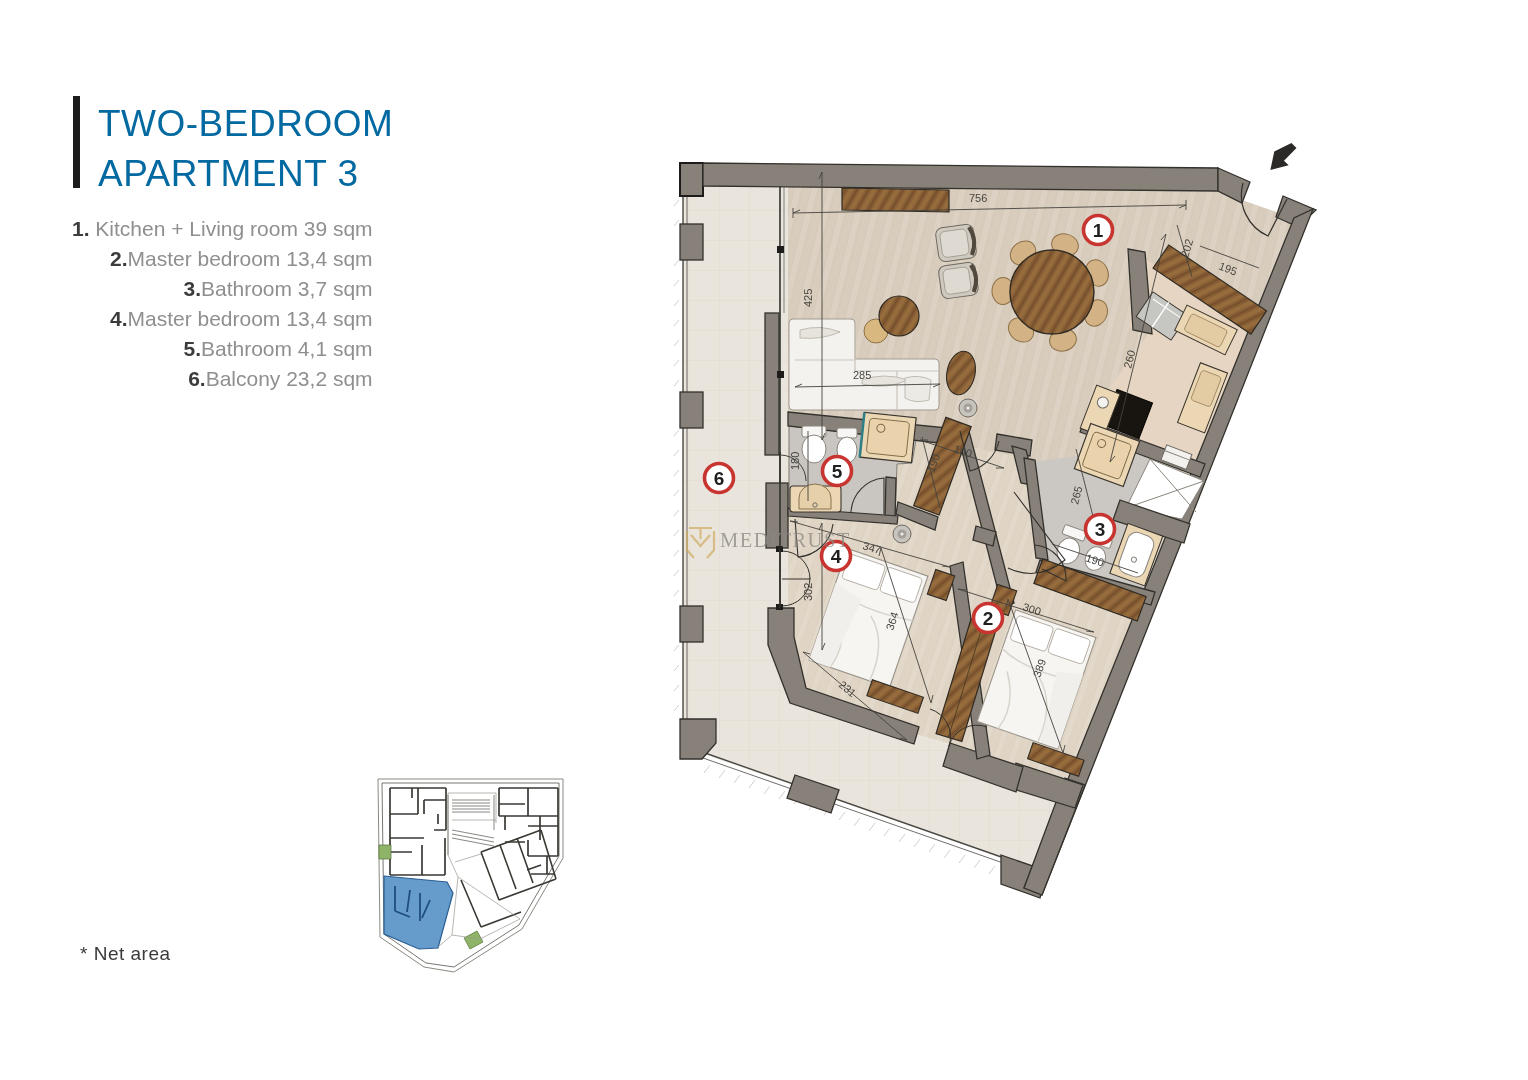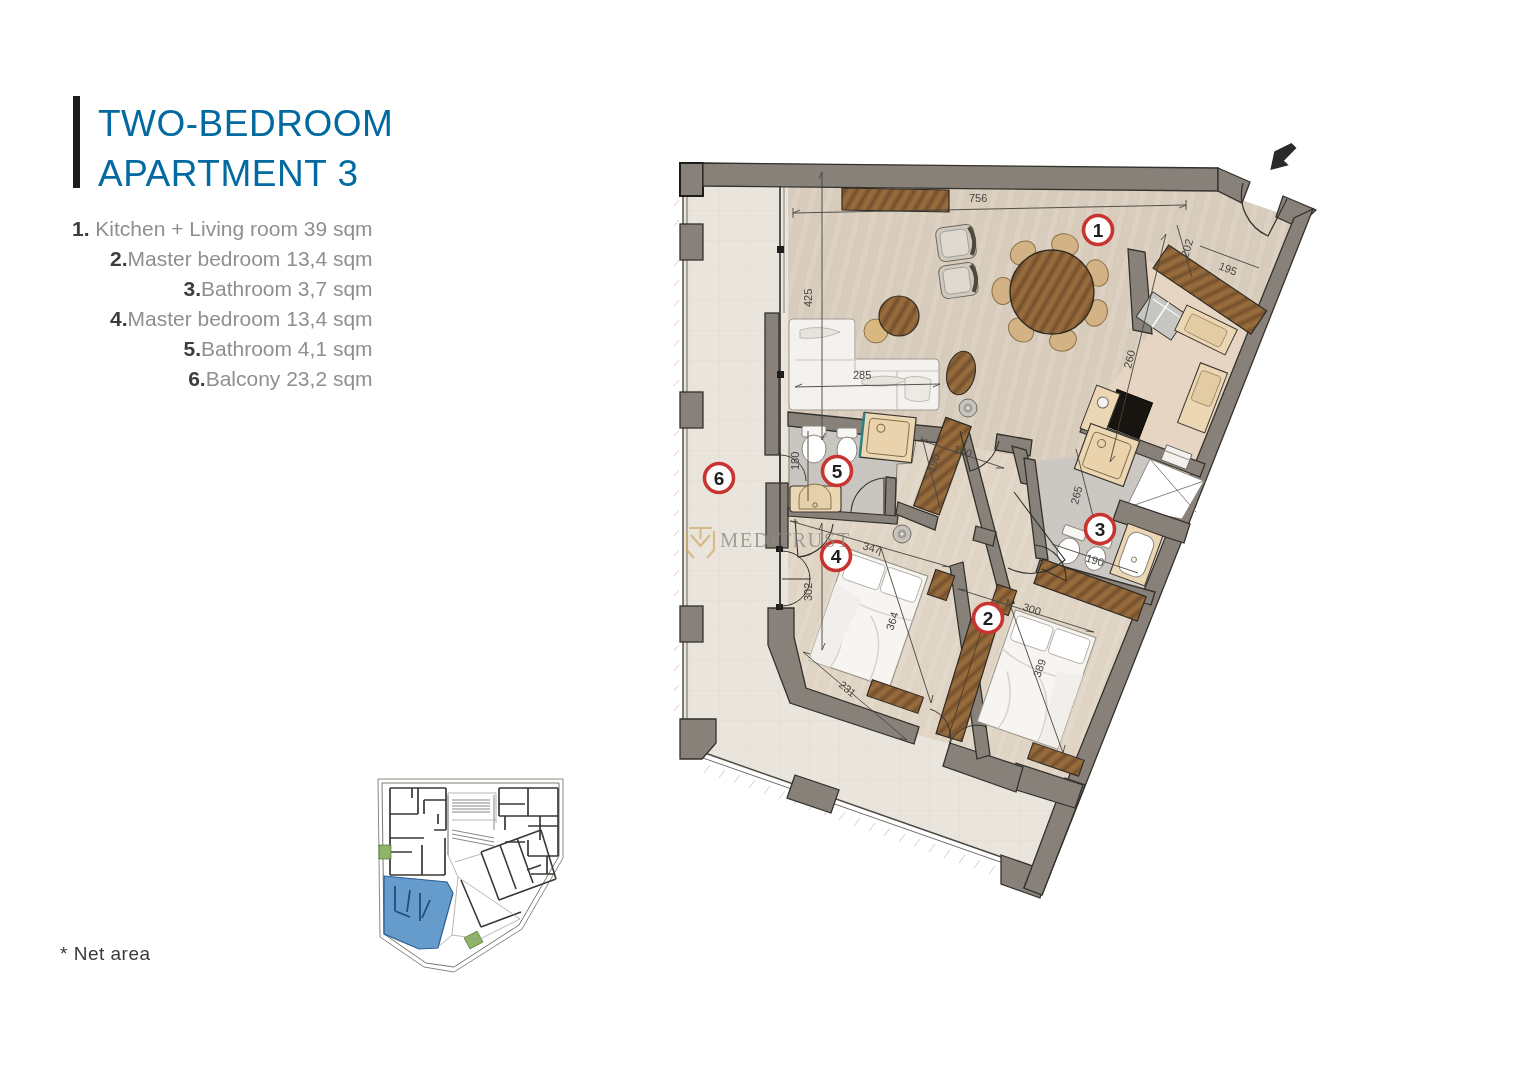--- a/index.html
+++ b/index.html
@@ -2,21 +2,21 @@
 <html><head>
 <meta charset="utf-8">
 <style>
   html,body{margin:0;padding:0;background:#ffffff;width:1528px;height:1080px;overflow:hidden;}
   body{font-family:"Liberation Sans", sans-serif;position:relative;}
   .abs{position:absolute;}
   #title{left:98px;top:87px;font-size:37px;line-height:50px;color:#0369a1;letter-spacing:0.5px;font-weight:400;margin-top:12px;}
   #bar{left:73px;top:96px;width:7px;height:92px;background:#1c1c1c;}
   #legend{left:72px;top:214px;font-size:21px;line-height:29.9px;color:#8f8f8f;text-align:right;}
   #legend b{color:#3c3c3c;font-weight:700;}
-  #netarea{left:60px;top:943px;font-size:19px;color:#3a3a3a;font-weight:500;letter-spacing:0.5px;}
+  #netarea{left:80px;top:943px;font-size:19px;color:#3a3a3a;font-weight:500;letter-spacing:0.5px;}
 </style>
 </head>
 <body>
 
 <div class="abs" id="bar"></div>
 
 <div class="abs" id="title">TWO-BEDROOM<br>APARTMENT 3</div>
 
 <div class="abs" id="legend">
 <b>1.</b> Kitchen + Living room 39 sqm<br>

